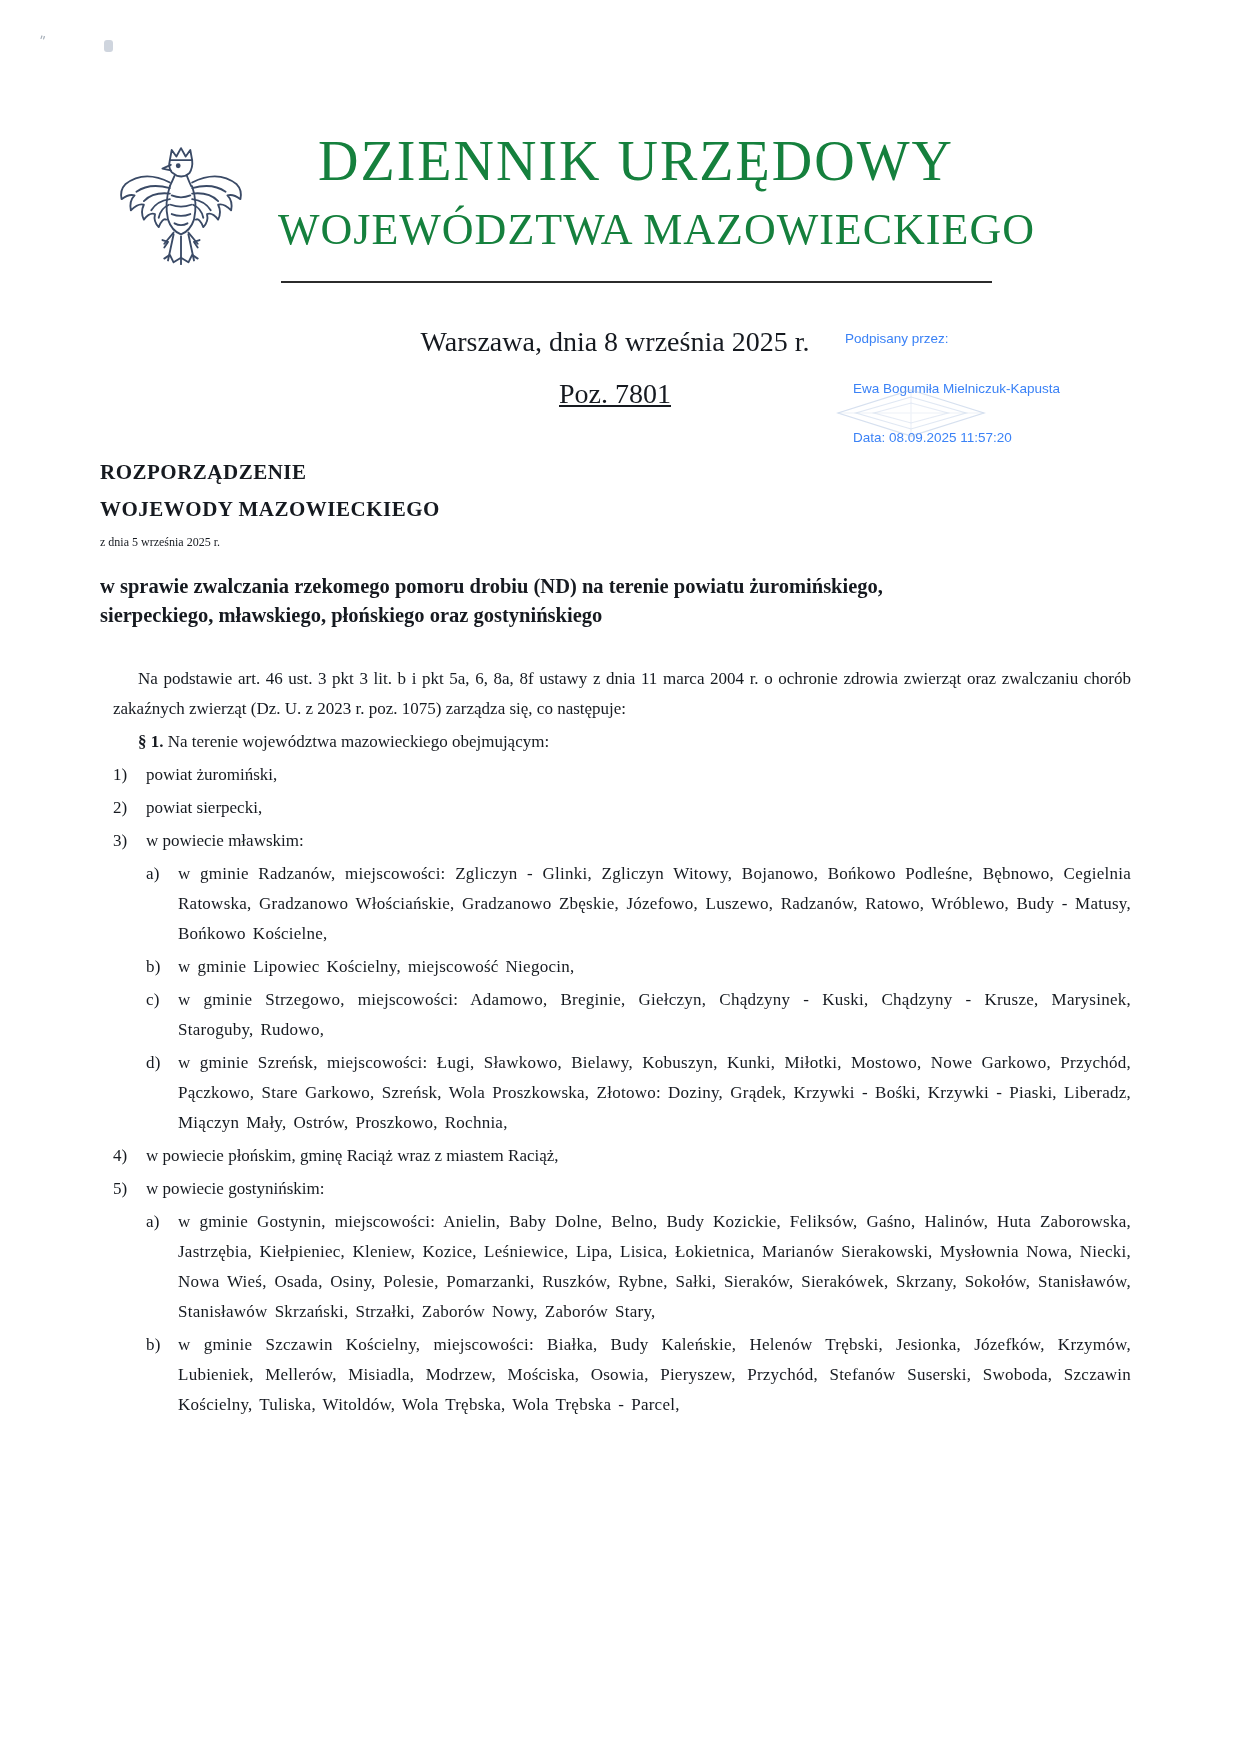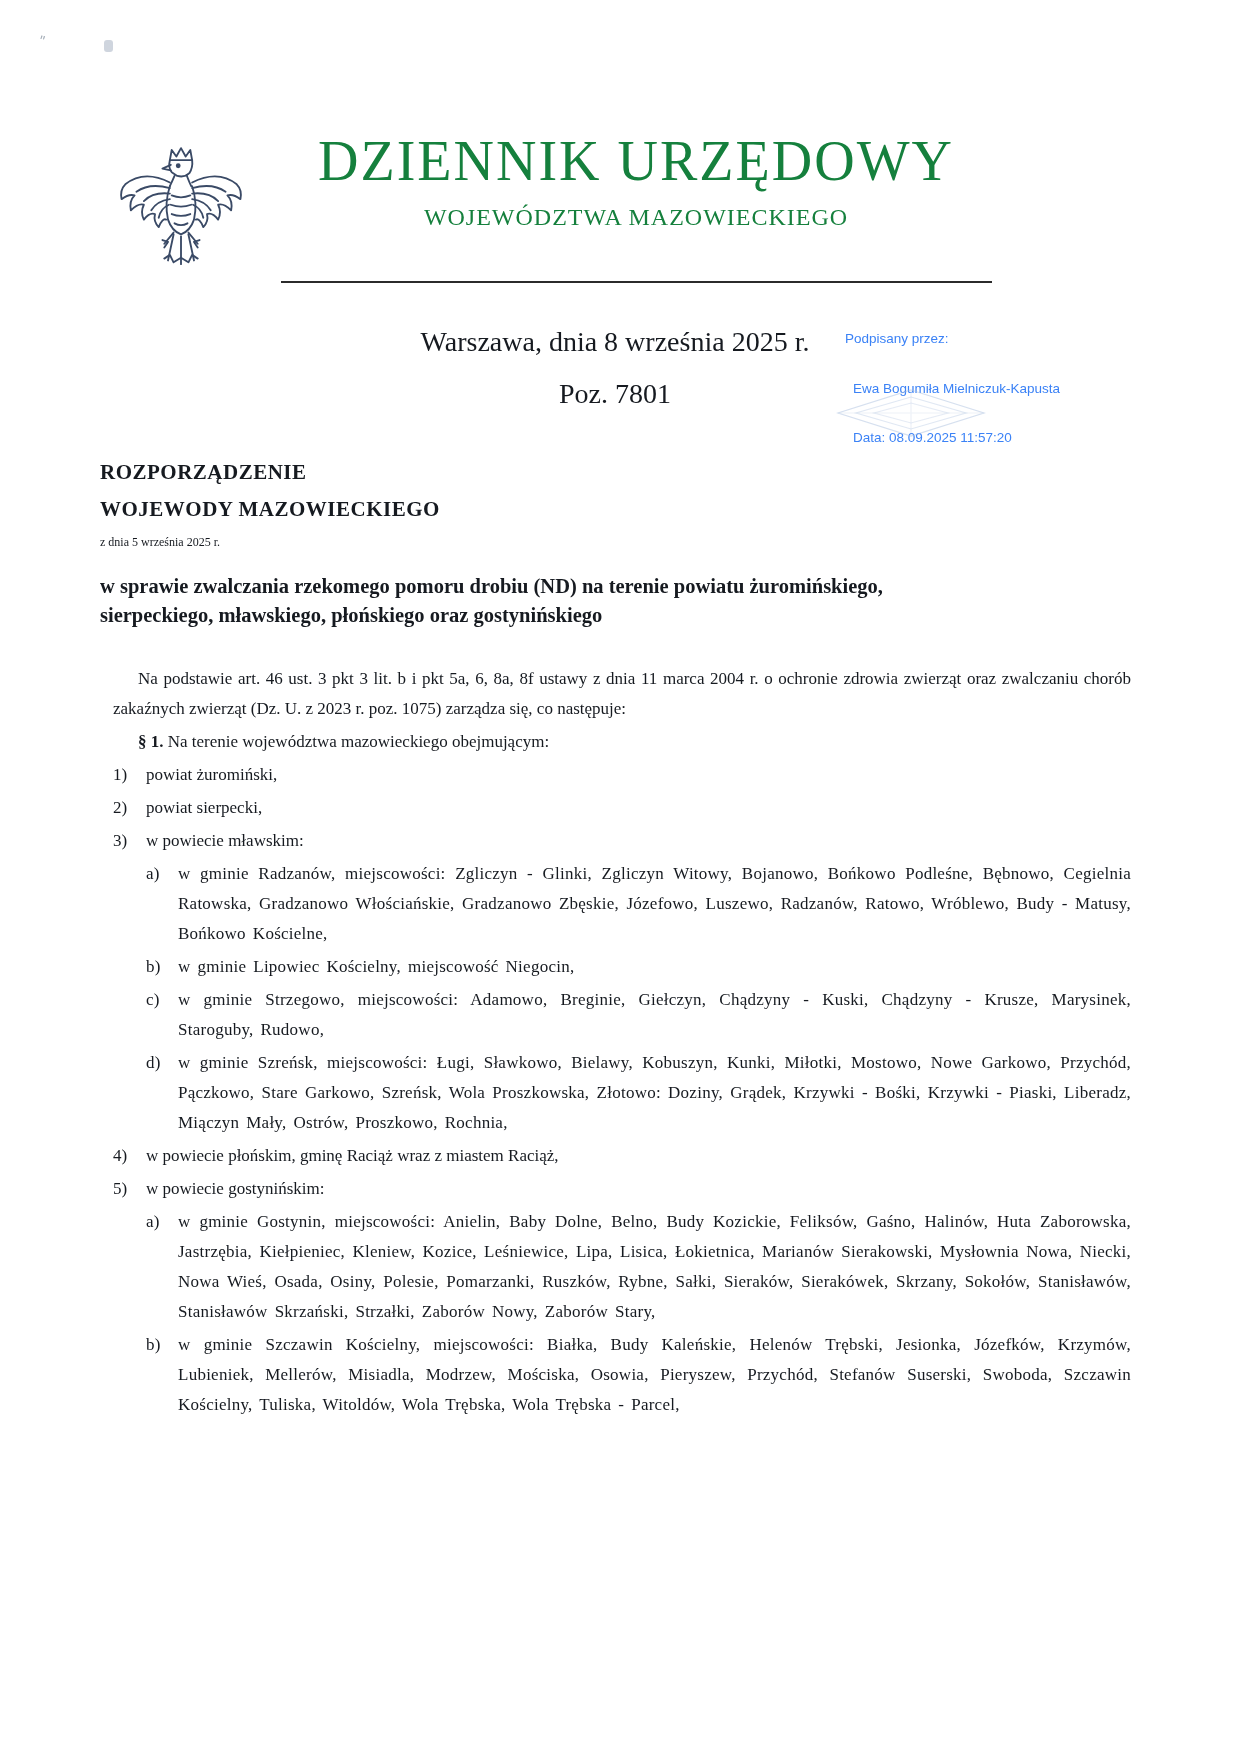--- a/index.html
+++ b/index.html
@@ -11,26 +11,26 @@
 
   
   .artifact { position:absolute; font-family:"DejaVu Sans", sans-serif; }
   .a1 { left:39px; top:34px; color:#8e99a6; font-size:14px; transform:rotate(8deg); opacity:.8; }
   .a2 { left:104px; top:40px; width:9px; height:12px; background:#b6bfcc; border-radius:3px; opacity:.65; }
 
   
   .emblem { position:absolute; left:116px; top:131px; width:130px; height:154px; }
   .masthead { position:absolute; left:278px; top:129px; width:716px; text-align:center; color:#15803d; }
   .mast-title { font-size:56px; letter-spacing:2px; white-space:nowrap; }
-  .mast-sub { font-size:24px; letter-spacing:1px; margin-top:11px; white-space:nowrap; }
+  .mast-sub { font-size:44px; letter-spacing:1px; margin-top:11px; white-space:nowrap; }
   .rule { position:absolute; left:281px; top:281px; width:711px; height:0; border-top:2px solid #2b2b2b; }
 
   
   .place-date { position:absolute; left:100px; width:1030px; top:326px; text-align:center; font-size:28px; }
-  .poz { position:absolute; left:100px; width:1030px; top:378px; text-align:center; font-size:28px; }
+  .poz { position:absolute; left:100px; width:1030px; top:378px; text-align:center; font-size:28px;text-decoration:underline; }
 
   .sig { position:absolute; left:845px; top:328px; width:280px;
          font-family:"Liberation Sans", sans-serif; font-size:13.5px; line-height:21.5px; color:#3b82f6; }
   .sig .ind { padding-left:8px;margin-top:28px; }
   .seal { position:absolute; left:836px; top:388px; opacity:.6; }
 
   
   .act { position:absolute; left:100px; width:1030px; }
   .act-type   { top:460px; font-weight:bold; font-size:21px; letter-spacing:.5px; }
   .act-issuer { top:497px; font-weight:bold; font-size:21px; letter-spacing:.5px; }

